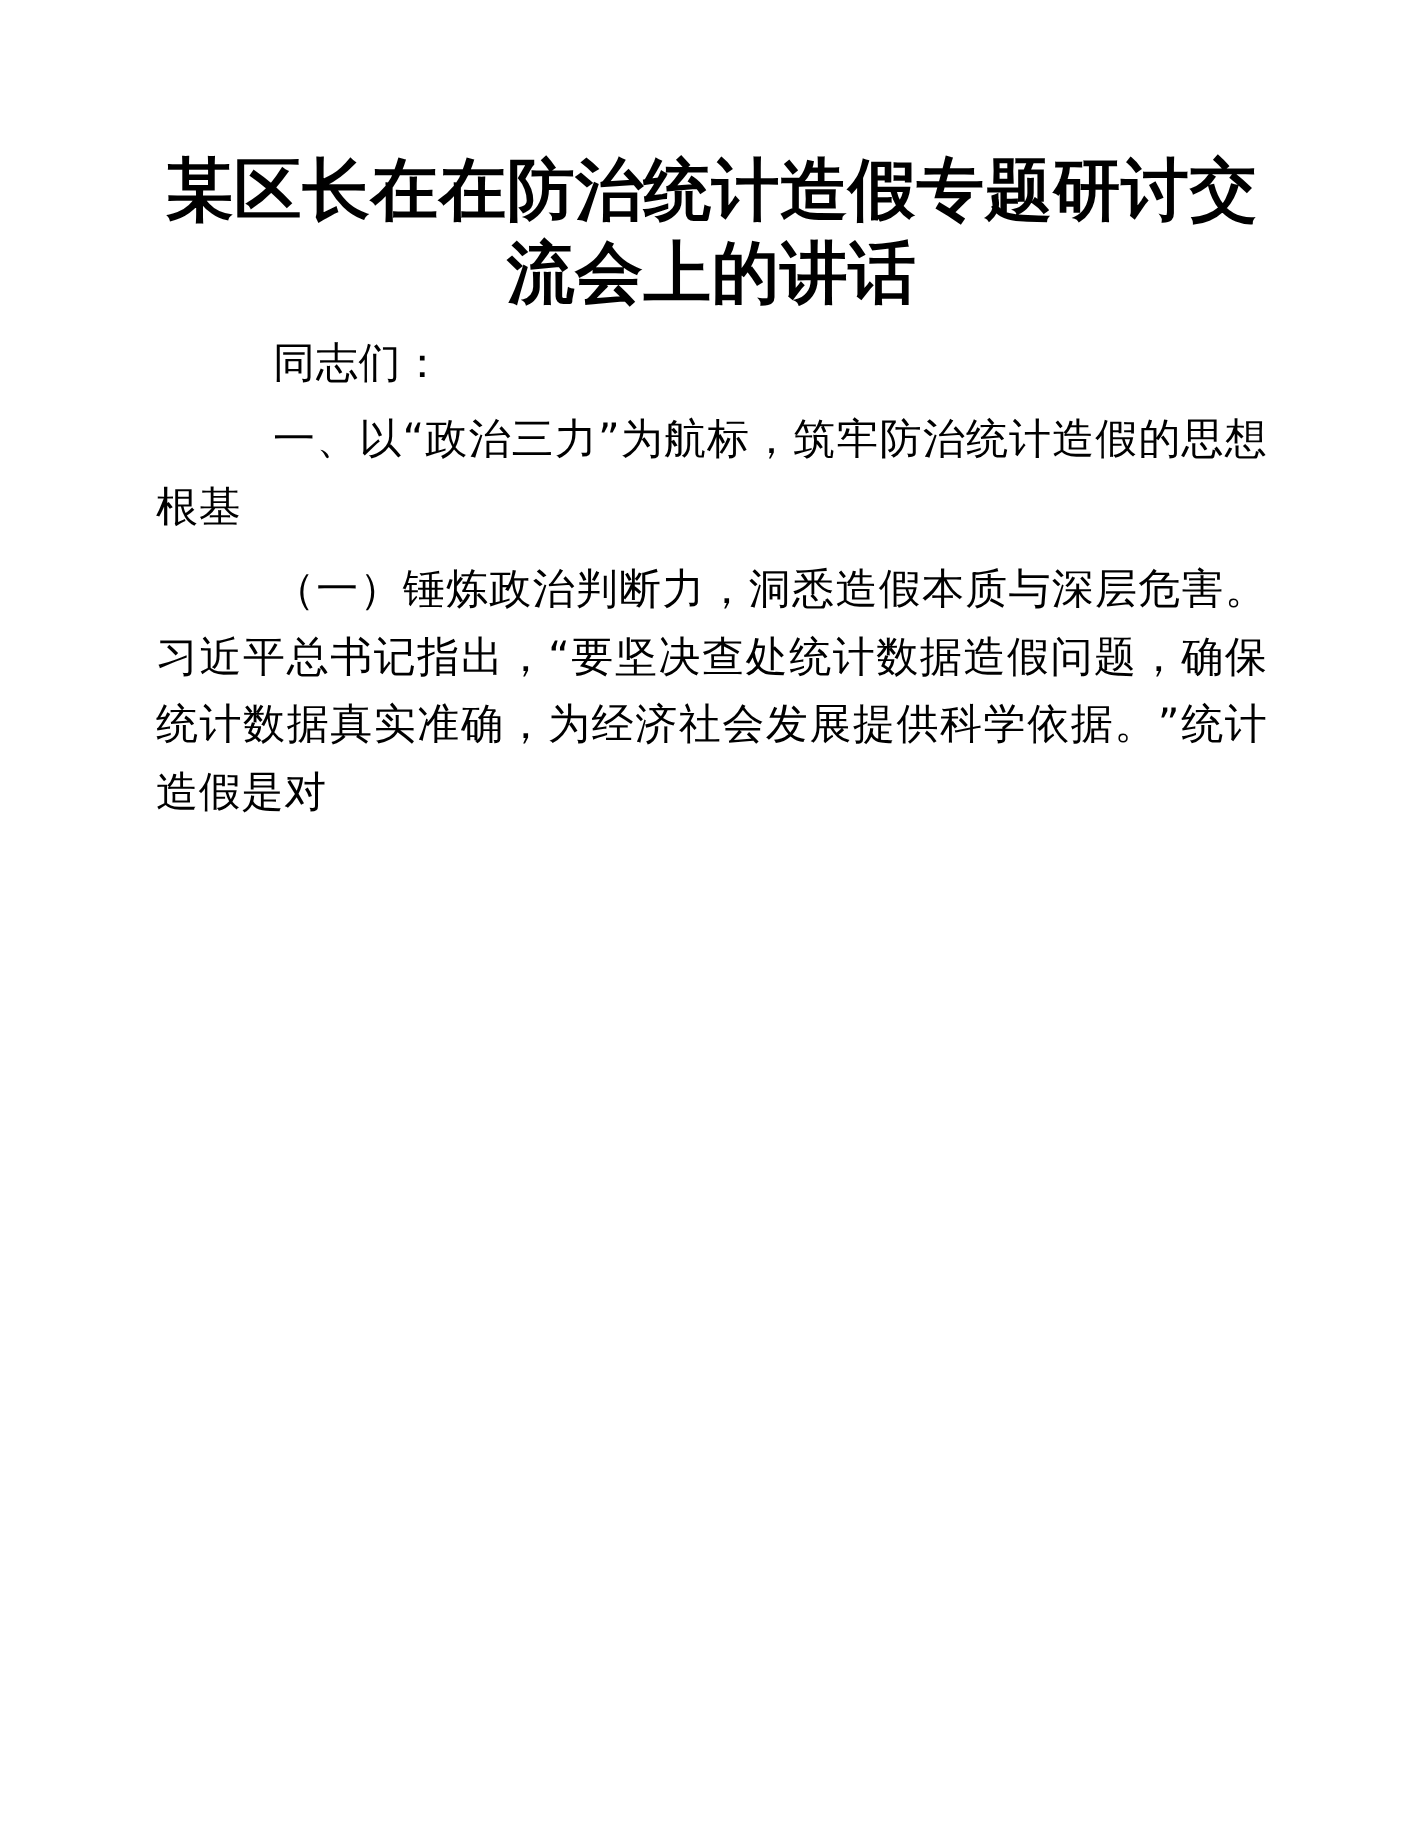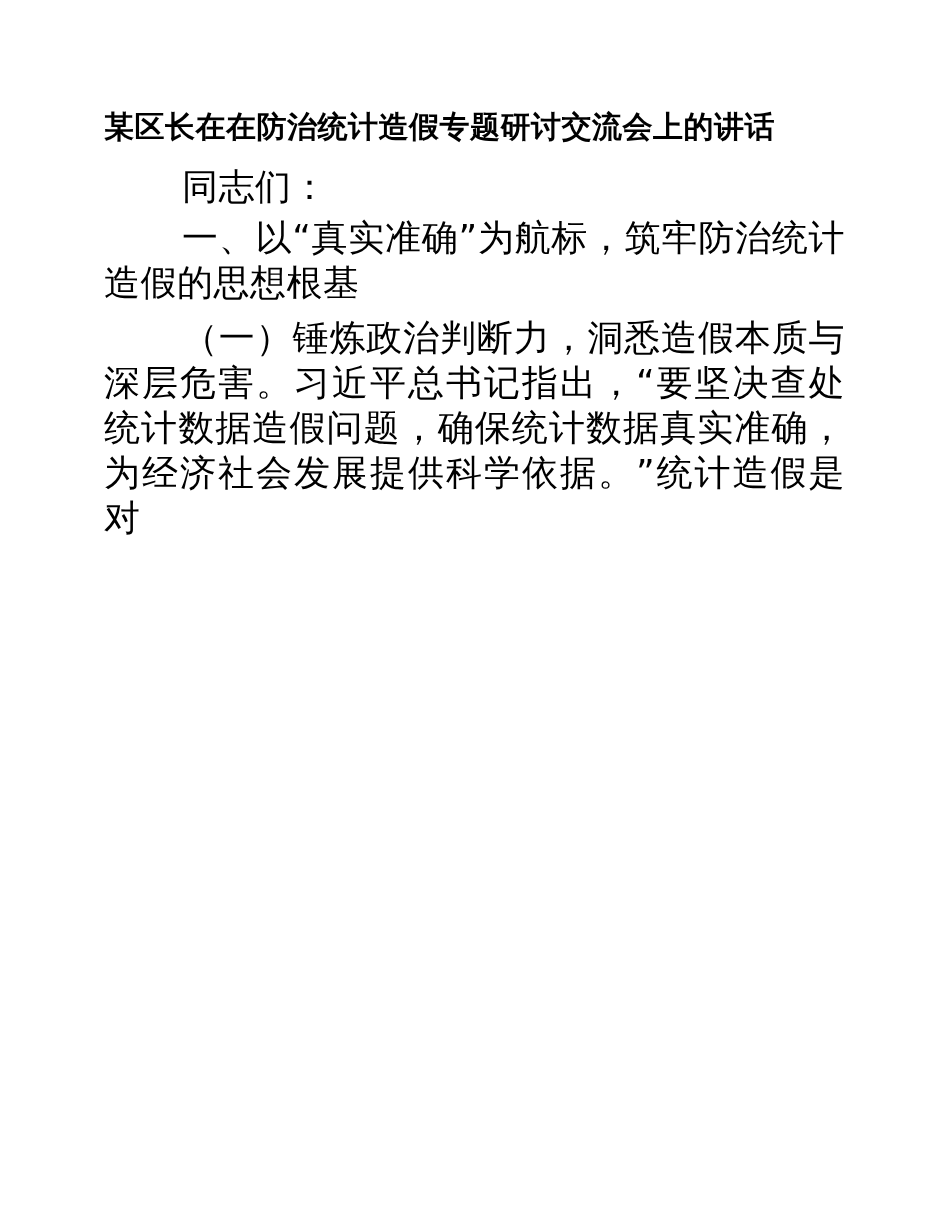--- a/index.html
+++ b/index.html
@@ -15,45 +15,46 @@
     overflow: hidden;
   }
   .page {
     box-sizing: border-box;
     width: 950px;
     height: 1230px;
     padding: 99px 105px 0 104px;
     background: #ffffff;
   }
   .doc-title {
-    font-size: 30px;
+    font-size: 45px;
     font-weight: 700;
     line-height: 55px;
+    text-align: center;
     margin: 0 0 10px 0;
     letter-spacing: 0.5px;
   }
   .para {
-    font-size: 36px;
+    font-size: 28px;
     line-height: 45px;
     margin: 0 0 6px 0;
     text-align: justify;
     text-indent: 78px;
     word-break: break-all;
     letter-spacing: 0.5px;
   }
   .para.subsection {
     margin-top: 10px;
   }
 </style>
 </head>
 <body>
 
 <div class="page">
   <h1 class="doc-title">某区长在在防治统计造假专题研讨交流会上的讲话</h1>
 
   <p class="para">同志们：</p>
 
 
-  <p class="para">一、以“真实准确”为航标，筑牢防治统计造假的思想根基</p>
+  <p class="para">一、以“政治三力”为航标，筑牢防治统计造假的思想根基</p>
 
 
   <p class="para subsection">（一）锤炼政治判断力，洞悉造假本质与深层危害。习近平总书记指出，“要坚决查处统计数据造假问题，确保统计数据真实准确，为经济社会发展提供科学依据。”统计造假是对</p>
 </div>
 
 </body></html>

